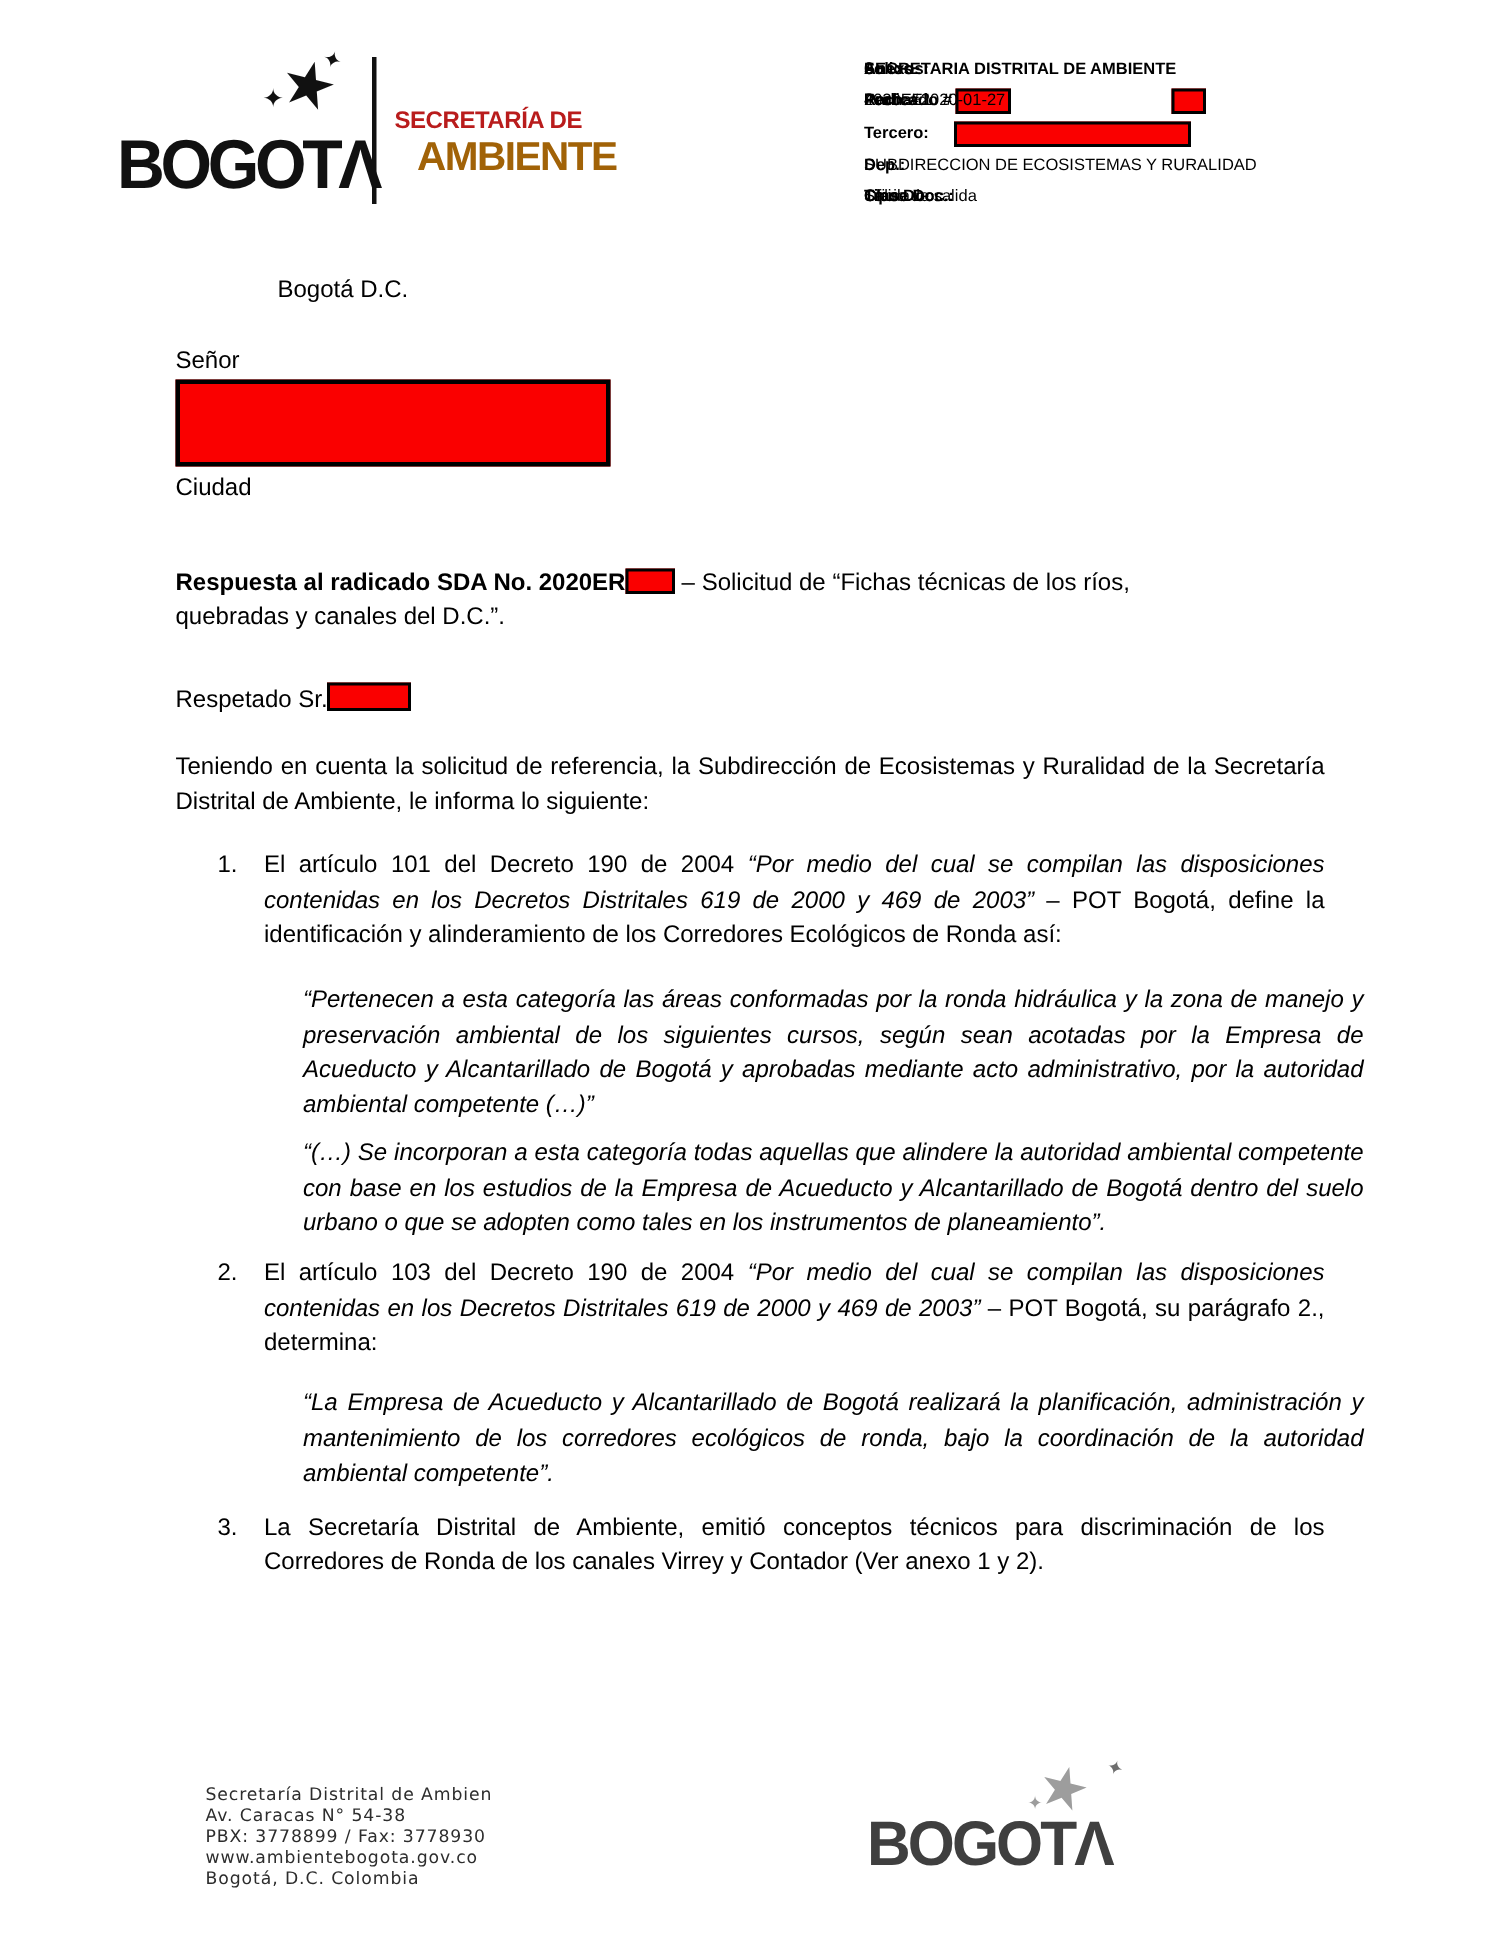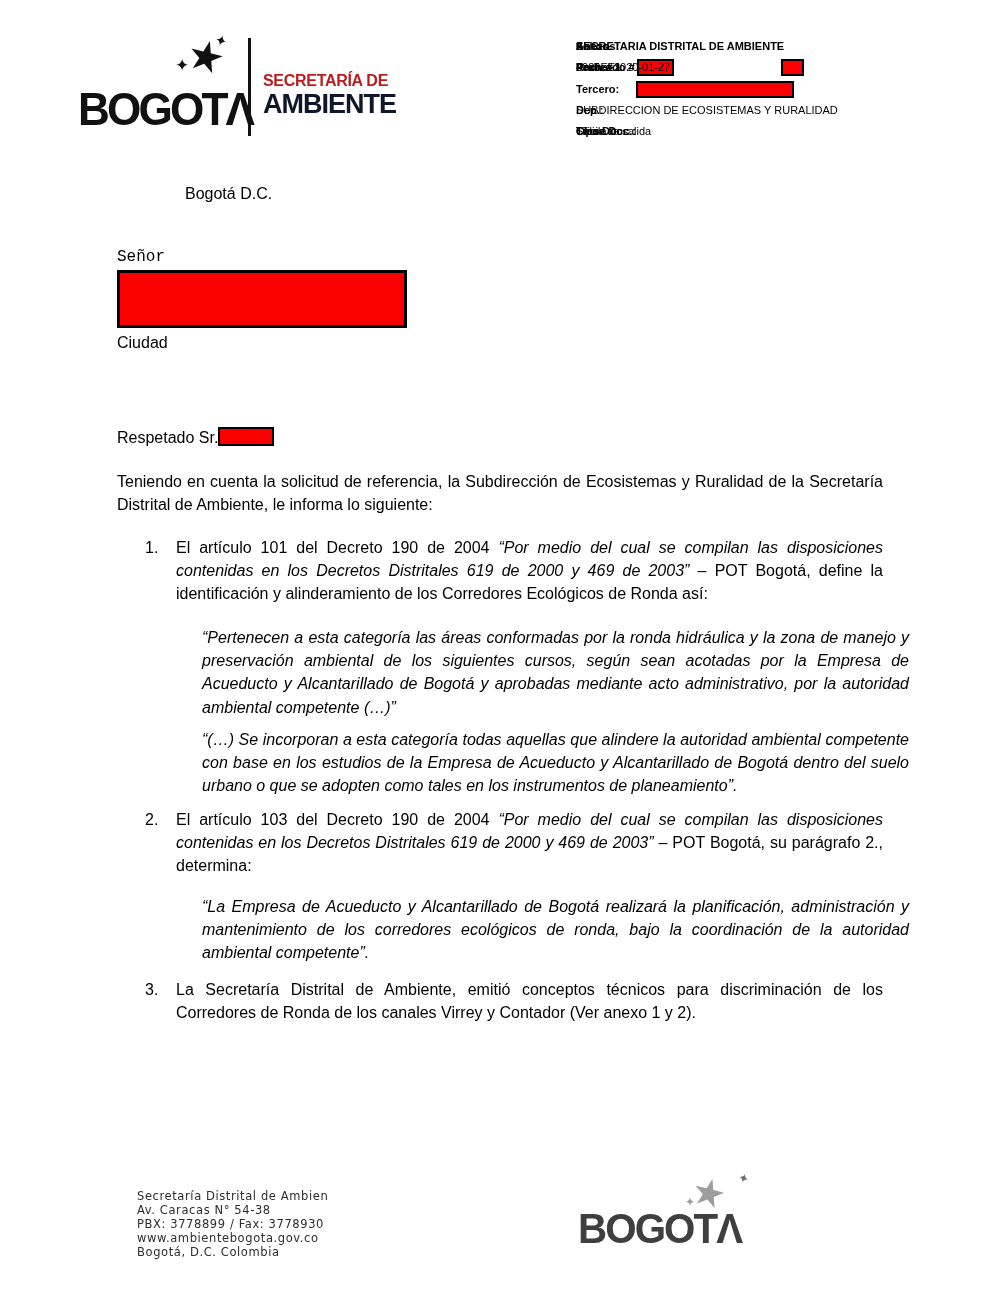--- a/index.html
+++ b/index.html
@@ -14,21 +14,21 @@
   .logo-wordmark {
     position:absolute; left:78px; top:86px; font-size:46px; font-weight:bold;
     letter-spacing:-3px; color:#111; transform:scaleX(0.96); transform-origin:left top;
     line-height:1;
   }
   .logo-star-big  { position:absolute; left:187px; top:36px; font-size:42px; line-height:1; color:#111; transform:rotate(14deg); }
   .logo-star-sl   { position:absolute; left:175px; top:57px; font-size:17px; line-height:1; color:#111; }
   .logo-star-sr   { position:absolute; left:215px; top:33px; font-size:15px; line-height:1; color:#111; transform:rotate(18deg); }
   .logo-divider   { position:absolute; left:248px; top:38px; width:3px; height:98px; background:#111; }
   .logo-sec1 { position:absolute; left:263px; top:72px; font-size:16px; font-weight:bold; color:#b91c1c; letter-spacing:-0.3px; }
-  .logo-sec2 { position:absolute; left:263px; top:89px; font-size:27px; font-weight:bold; color:#0f172a; letter-spacing:-1px; }
+  .logo-sec2 { position:absolute; left:278px; top:89px; font-size:27px; font-weight:bold; color:#a16207; letter-spacing:-1px; }
 
   
   .meta { position:absolute; left:576px; top:40px; width:424px; height:110px; font-size:11px; }
   .meta span { position:absolute; white-space:nowrap; }
   .r0{top:0} .r1{top:21px} .r2{top:43px} .r3{top:64px} .r4{top:85px}
   .m-title{left:0} .m-folios-l{left:237} .m-folios-v{left:270}
   .m-anexos-l{left:289} .m-anexos-v{left:334}
   .m-proc-l{left:0} .m-proc-v{left:57} .m-rad-l{left:104} .m-rad-v{left:166} .m-fecha{left:237}
   .m-terc-l{left:0} .m-dep-l{left:0} .m-dep-v{left:61}
   .m-tipo-l{left:0} .m-tipo-v{left:61} .m-clase-l{left:239} .m-clase-v{left:302}
@@ -40,21 +40,21 @@
   .m-red2 { left:205px; top:19px; width:23px; height:17px; }
   .m-red3 { left:60px; top:41px; width:158px; height:17px; }
   .redact-inline { display:inline-block; vertical-align:-3px; }
   .ref-redact   { width:33px; height:17px; }
   .greet-redact { width:56px; height:19px; }
   .recipient-redact { width:290px; height:58px; border-width:3px; }
 
   
   .doc { position:absolute; left:117px; top:182px; width:766px; font-size:16px; line-height:23.3px; }
   .city  { margin-left:68px; }
-  .salutation { margin-top:41px;font-family:Liberation Mono, monospace; }
+  .salutation { margin-top:24px; }
   .city2 { margin-top:3px; }
   .ref   { display:flex; margin-top:40px; }
   .ref-label { flex:none; width:119px; padding-left:10px; }
   .ref-text  { width:647px; }
   .greet { margin-top:32px; }
   .intro { margin-top:21px; text-align:justify; }
   .item  { display:flex; }
   .item .num { flex:none; width:59px; padding-left:28px; }
   .item .txt { width:707px; text-align:justify; }
   .quote { margin-left:85px; width:707px; text-align:justify; font-style:italic; }
@@ -120,20 +120,23 @@
   </div>
 
   <div class="doc">
     <div class="city">Bogotá D.C.</div>
 
     <div class="salutation">Señor</div>
     <div class="redact recipient-redact"></div>
     <div class="city2">Ciudad</div>
 
     <div class="ref">
+      <div class="ref-text">
+        <span class="bold">Respuesta al radicado SDA No. 2020ER</span><span class="redact redact-inline ref-redact"></span><span> – Solicitud de “Fichas técnicas de los ríos, quebradas y canales del D.C.”.</span>
+      </div>
     </div>
 
     <div class="greet">
       <span>Respetado Sr.</span><span class="redact redact-inline greet-redact"></span>
     </div>
 
     <div class="intro">Teniendo en cuenta la solicitud de referencia, la Subdirección de Ecosistemas y Ruralidad de la Secretaría Distrital de Ambiente, le informa lo siguiente:</div>
 
     <div class="item mt19">
       <div class="num">1.</div>

